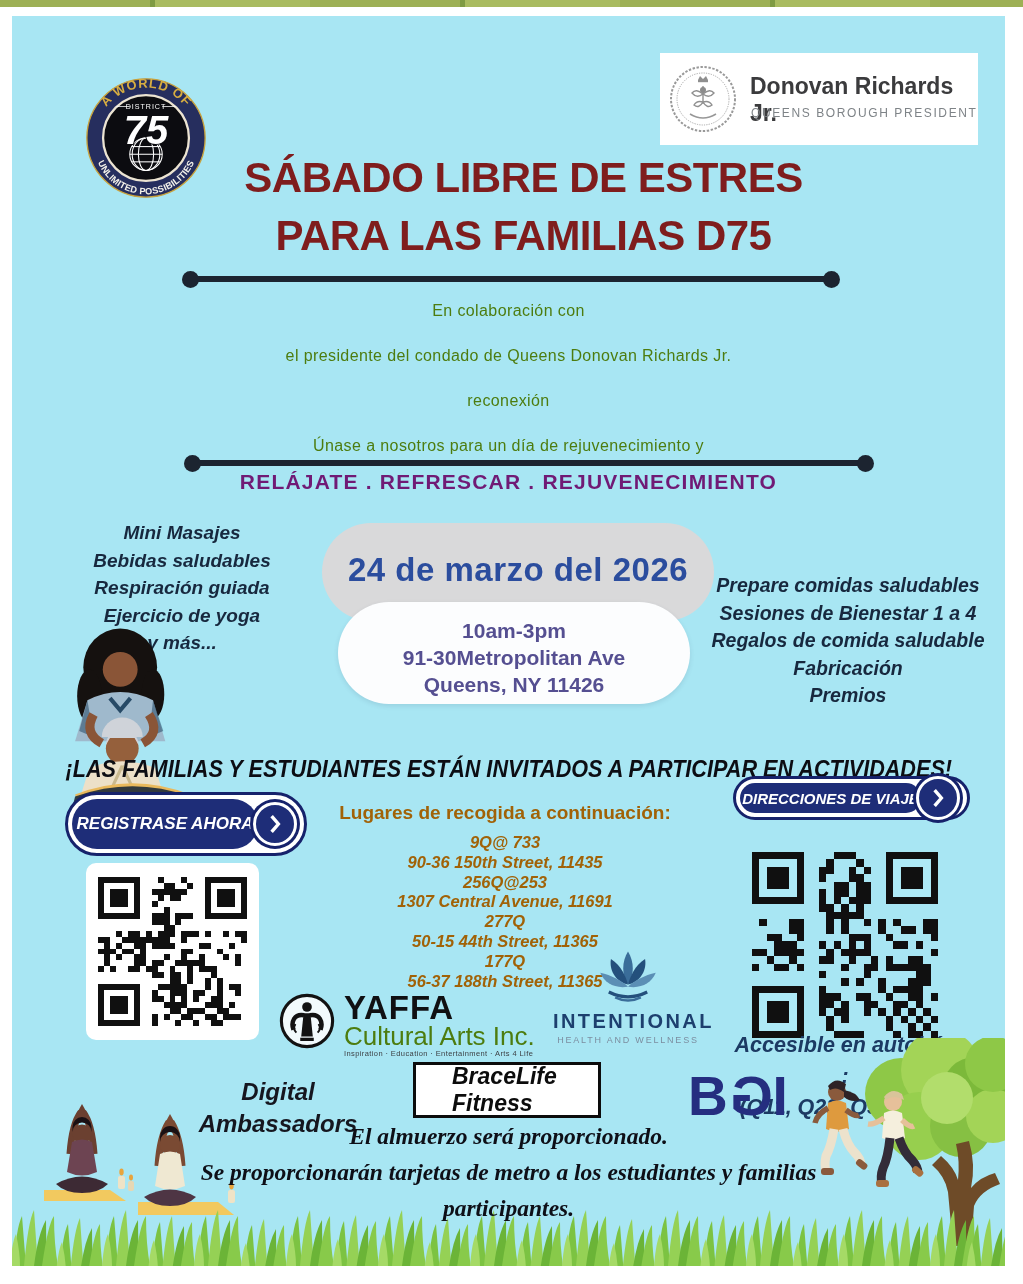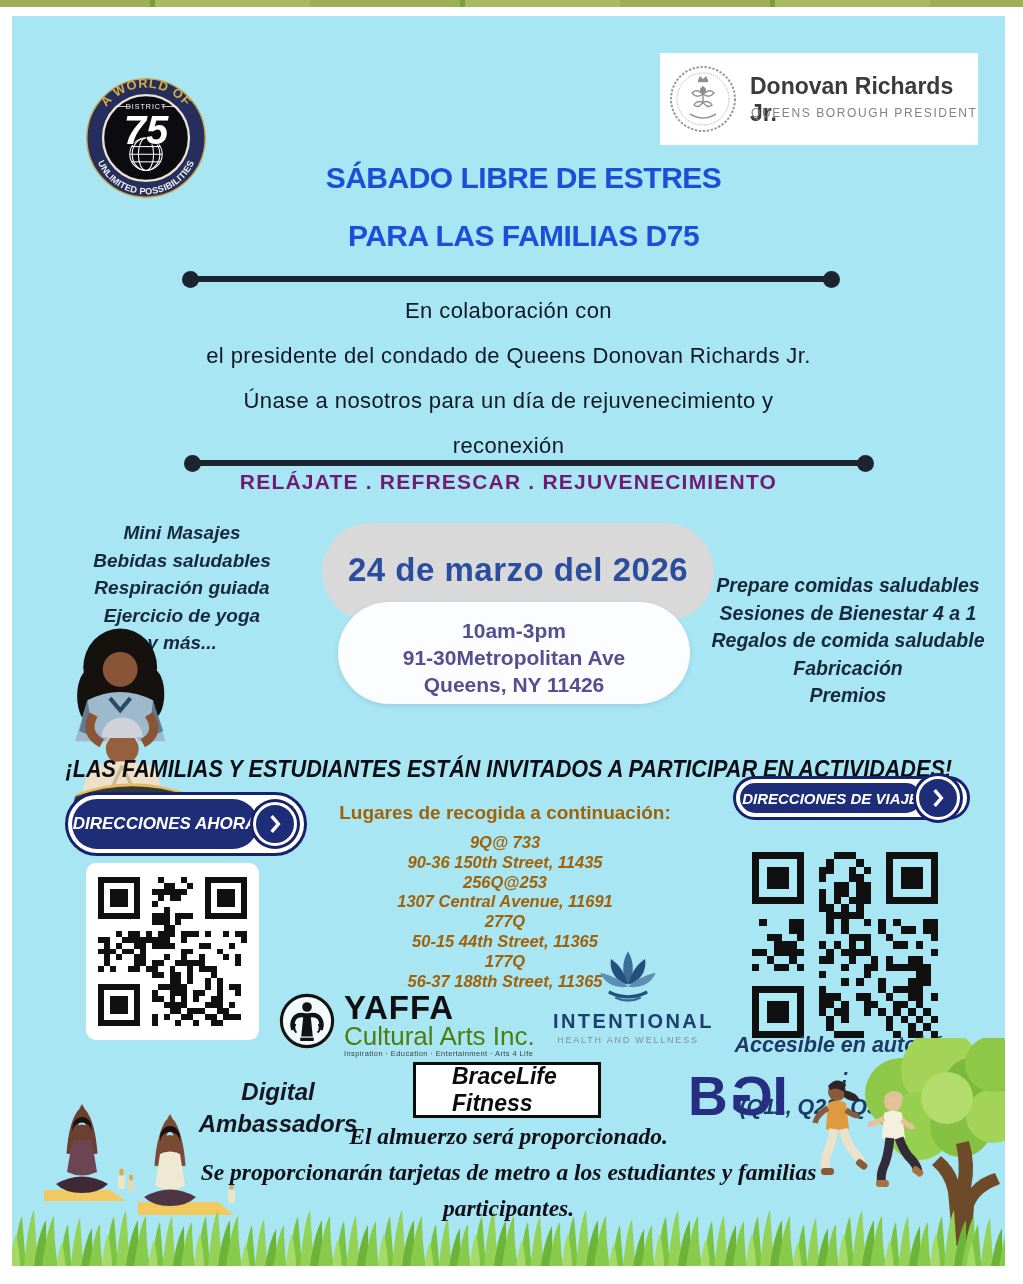--- a/index.html
+++ b/index.html
@@ -12,28 +12,28 @@
   .flyer{left:12px;top:16px;width:993px;height:1250px;background:#a8e6f3;}
 
   
   .d75-logo{left:72px;top:60px;width:124px;height:124px;}
   .president-card{left:648px;top:37px;width:318px;height:92px;background:#fff;}
   .seal{position:absolute;left:8px;top:11px;width:70px;height:70px;}
   .president-name{position:absolute;left:90px;top:20px;font-size:23px;font-weight:bold;color:#3b3b3d;}
   .president-title{position:absolute;left:91px;top:53px;font-size:12px;color:#7e8387;letter-spacing:1.6px;}
 
   
-  .title-block{left:30px;top:133px;width:963px;text-align:center;color:#1d4ed8;
-      font-weight:bold;font-size:30px;line-height:58px;letter-spacing:-0.5px;}
+  .title-block{left:30px;top:133px;width:963px;text-align:center;color:#7f1d1d;
+      font-weight:bold;font-size:42px;line-height:58px;letter-spacing:-0.5px;}
   .divider{display:flex;align-items:center;height:18px;}
   .divider .dot{width:17px;height:17px;border-radius:50%;background:#1c2430;}
   .divider .bar{flex:1;height:6px;background:#1c2430;margin:0 -2px;}
   .divider-1{left:170px;top:254px;width:658px;}
-  .intro-block{left:40px;top:272px;width:913px;text-align:center;font-size:22px;line-height:45px;
-      color:#0f172a;letter-spacing:0.4px;}
+  .intro-block{left:40px;top:272px;width:913px;text-align:center;font-size:16px;line-height:45px;
+      color:#4d7c0f;letter-spacing:0.4px;}
   .divider-2{left:172px;top:438px;width:690px;}
   .tagline{left:0;top:454px;width:993px;text-align:center;color:#701a75;font-weight:bold;
       font-size:21px;letter-spacing:1.2px;}
 
   
   .features{text-align:center;font-weight:bold;font-style:italic;color:#17283e;}
   .features-left{left:40px;top:503px;width:260px;font-size:19px;line-height:27.5px;}
   .features-right{left:688px;top:556px;width:296px;font-size:19.5px;line-height:27.5px;}
   .date-pill{left:310px;top:507px;width:392px;height:98px;border-radius:52px;background:#d9d9da;
       text-align:center;padding-top:28px;box-sizing:border-box;}
@@ -164,22 +164,22 @@
 
     <div class="abs divider divider-1">
       <div class="dot"></div>
         <div class="bar"></div>
         <div class="dot"></div>
     </div>
 
     <div class="abs intro-block">
       <div>En colaboración con</div>
       <div>el presidente del condado de Queens Donovan Richards Jr.</div>
+      <div>reconexión</div>
       <div>Únase a nosotros para un día de rejuvenecimiento y</div>
-      <div>reconexión</div>
     </div>
 
     <div class="abs divider divider-2">
       <div class="dot"></div>
         <div class="bar"></div>
         <div class="dot"></div>
     </div>
 
     <div class="abs tagline">RELÁJATE . REFRESCAR . REJUVENECIMIENTO</div>
 
@@ -195,21 +195,21 @@
       <span class="date-text">24 de marzo del 2026</span>
     </div>
     <div class="abs event-pill">
       <div>10am-3pm</div>
       <div>91-30Metropolitan Ave</div>
       <div>Queens, NY 11426</div>
     </div>
 
     <div class="abs features features-right">
       <div>Prepare comidas saludables</div>
-      <div>Sesiones de Bienestar 4 a 1</div>
+      <div>Sesiones de Bienestar 1 a 4</div>
       <div>Regalos de comida saludable</div>
       <div>Fabricación</div>
       <div>Premios</div>
     </div>
 
     <svg class="abs massage-illo" viewBox="0 0 200 195">
       <ellipse cx="88" cy="52" rx="36" ry="38" fill="#15110f"></ellipse>
       <ellipse cx="58" cy="80" rx="12" ry="26" fill="#15110f"></ellipse>
       <ellipse cx="120" cy="78" rx="11" ry="24" fill="#15110f"></ellipse>
       <circle cx="88" cy="54" r="17" fill="#8a5537"></circle>
@@ -226,21 +226,21 @@
       <path d="M90 148 l-13 28 M90 148 l13 28" stroke="#c9b98f" stroke-width="3" fill="none"></path>
       <path d="M44 176 q56 -22 112 0 l-6 19 h-100 z" fill="#e9b95c"></path>
       <path d="M44 178 q56 -20 112 0 l2 8 q-58 -18 -116 0 z" fill="#1d2b3a" opacity="0.9"></path>
     </svg>
 
     <div class="abs invite-banner">
       <span>¡LAS FAMILIAS Y ESTUDIANTES ESTÁN INVITADOS A PARTICIPAR EN ACTIVIDADES!</span>
     </div>
 
     <div class="abs pill-btn btn-register">
-      <div class="pill-core">DIRECCIONES AHORA</div>
+      <div class="pill-core">REGISTRASE AHORA</div>
       <div class="pill-circle">
         <svg width="12" height="18" viewBox="0 0 10 16">
             <path d="M2 1 L8 8 L2 15" stroke="#fff" stroke-width="3" fill="none"></path>
           </svg>
       </div>
     </div>
     <div class="abs qr-left-wrap">
       <div class="qr"><svg viewBox="0 0 25 25" width="100%" height="100%" shape-rendering="crispEdges">
             <rect x="10" y="0" width="1" height="1" fill="#101010"></rect>
             <rect x="14" y="0" width="1" height="1" fill="#101010"></rect>

